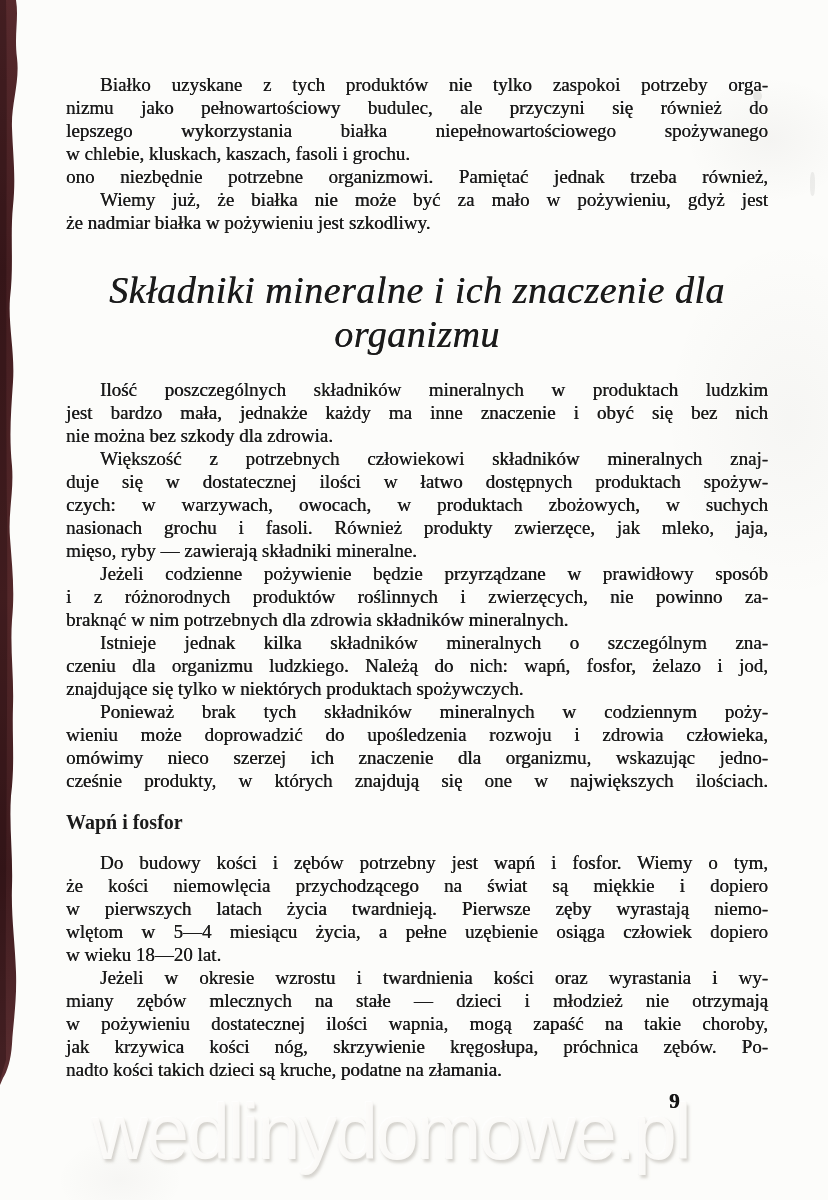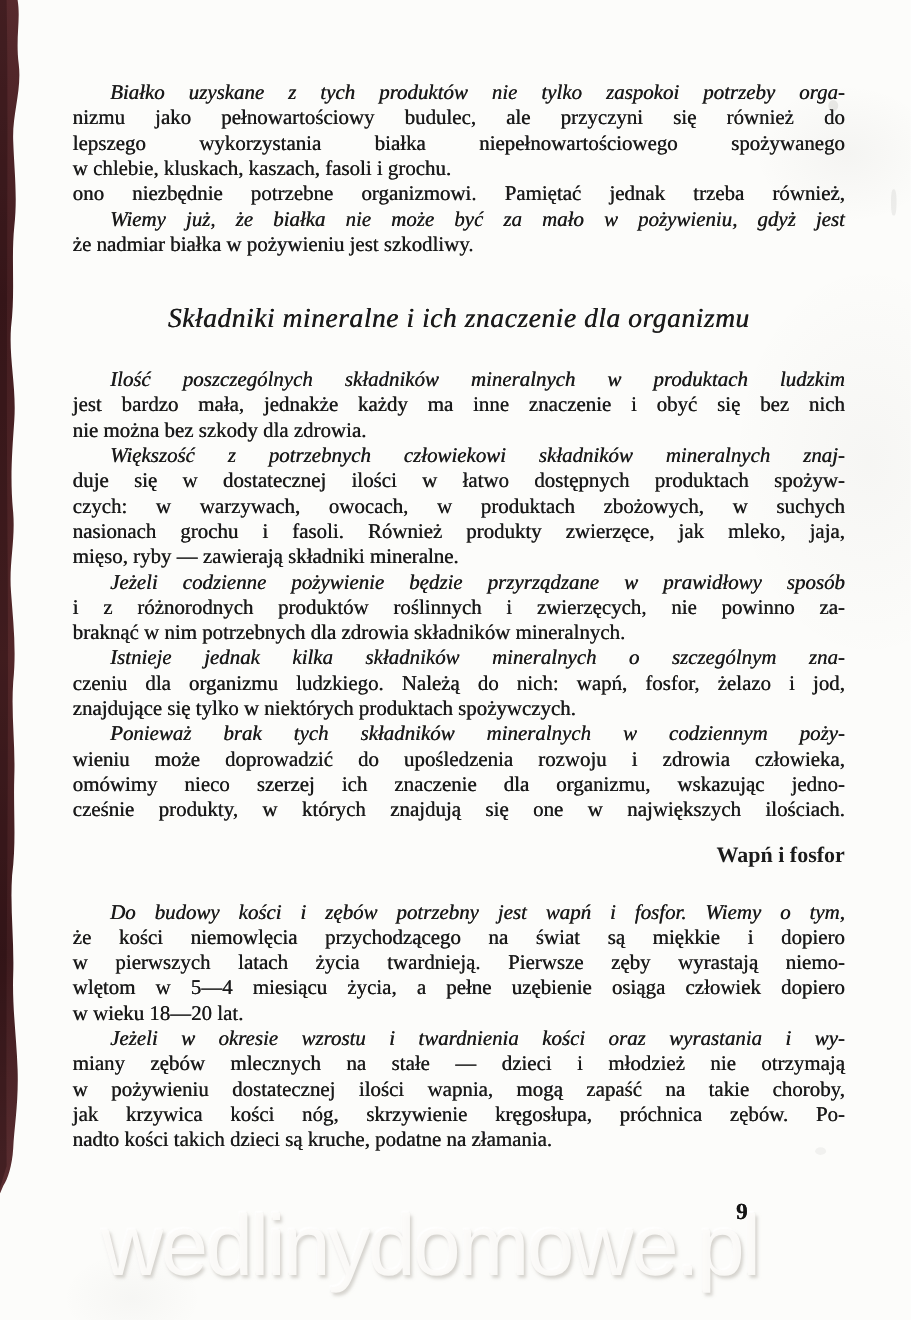--- a/index.html
+++ b/index.html
@@ -34,37 +34,37 @@
   .para { margin: 0; }
   .tline {
     font-size: 19px;
     line-height: 23px;
     text-align: justify;
     text-shadow: 0.35px 0 0 currentColor;
     white-space: normal;
   }
   .tline.just { text-align-last: justify; }
   .tline.end  { text-align-last: left; }
-  .tline.ind  { text-indent: 34px; font-style: italic; }
+  .tline.ind  { text-indent: 34px; }
   .heading {
     font-style: italic;
     font-weight: normal;
-    font-size: 25px;
+    font-size: 38px;
     line-height: 44px;
     text-align: center;
     letter-spacing: 0.5px;
     margin: 34px 0 22px 0;
     text-shadow: 0.4px 0 0 currentColor;
   }
   .subheading {
     font-weight: bold;
     font-size: 20px;
     line-height: 24px;
-    text-align: right;
-    margin: 18px 0 28px 0;
+    text-align: left;
+    margin: 18px 0 17px 0;
   }
   .page-number {
     position: absolute;
     left: 669px;
     top: 1089px;
     font-weight: bold;
     font-size: 21px;
     line-height: 24px;
     color: #151515;
     text-shadow: 0.4px 0 0 currentColor;

